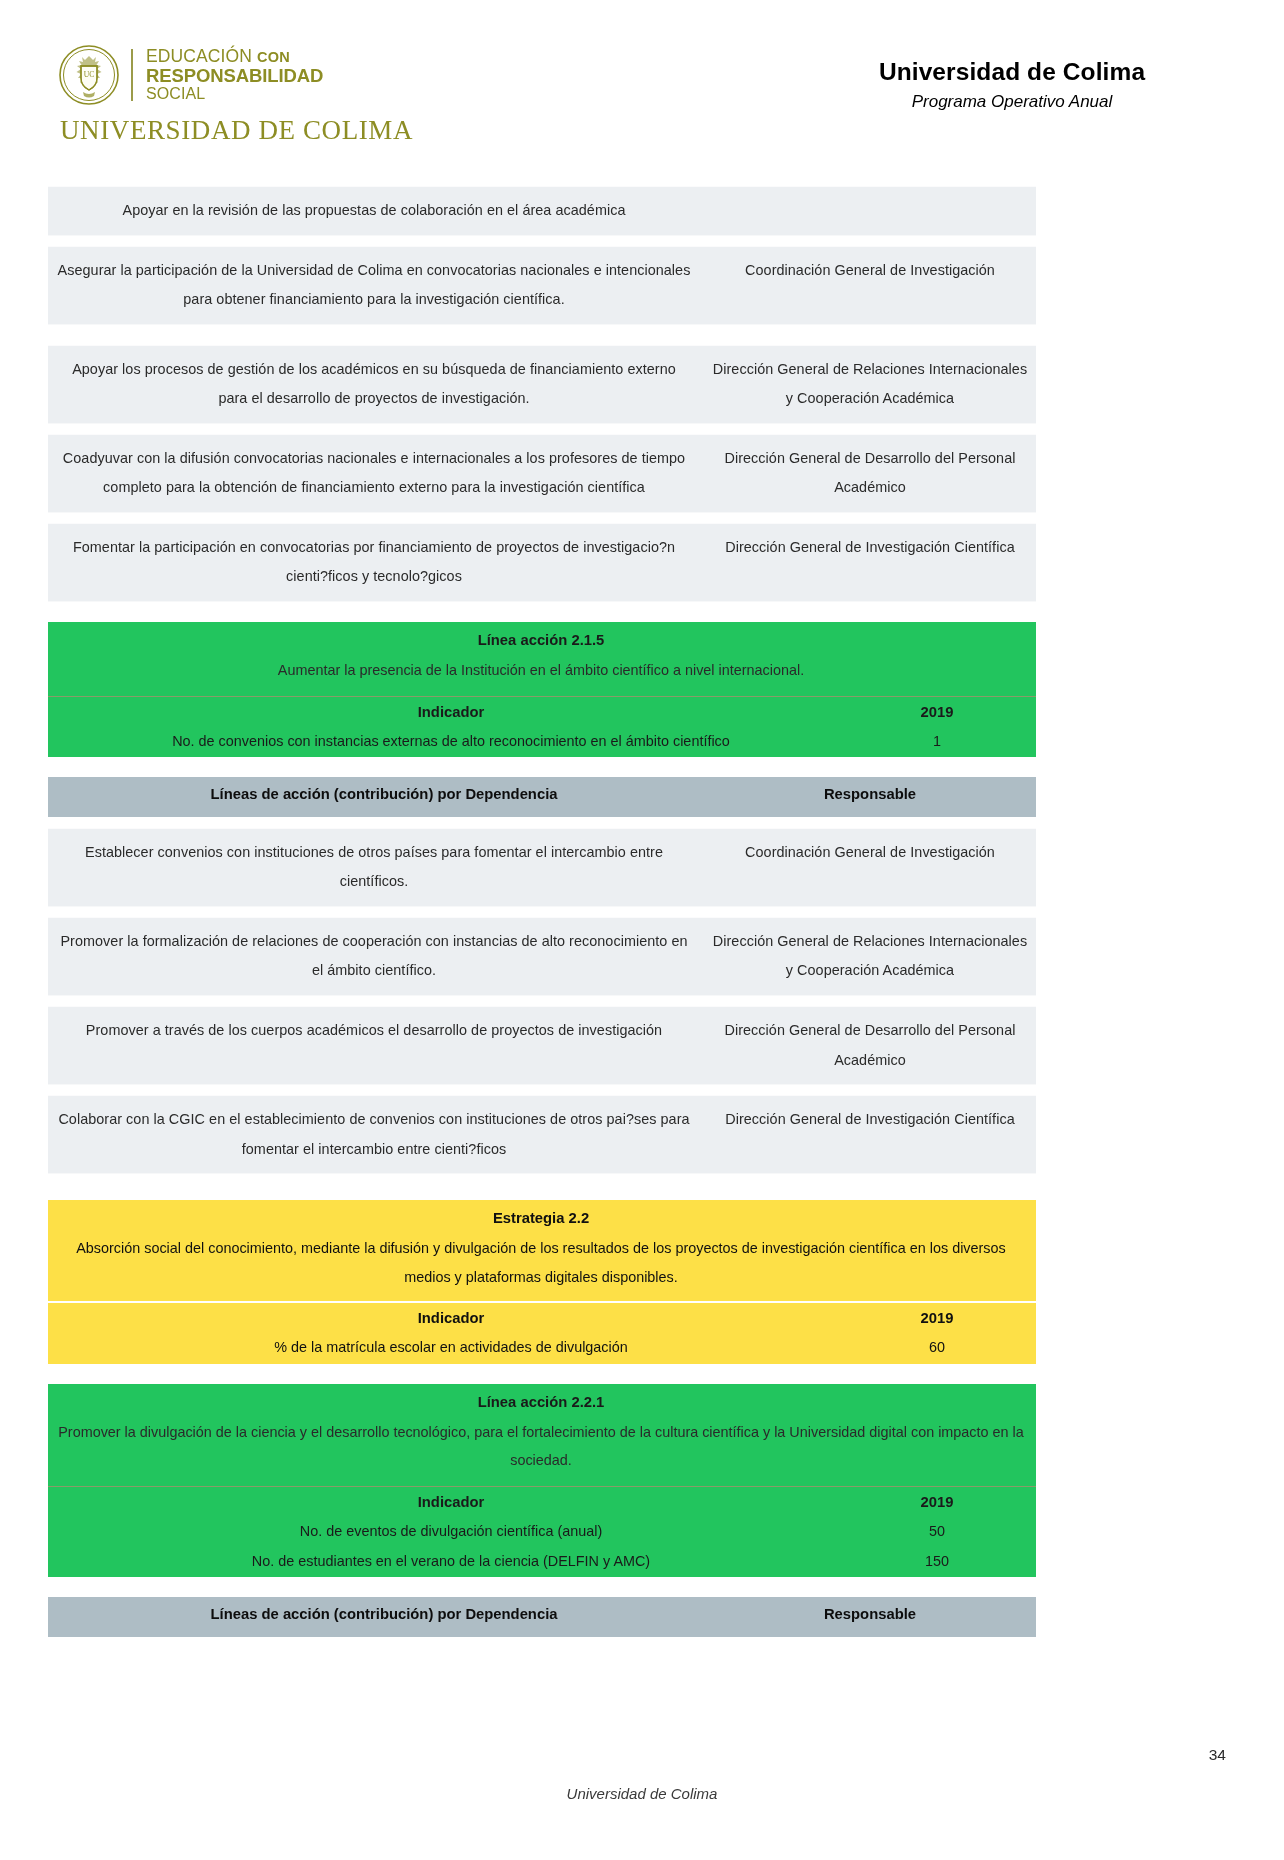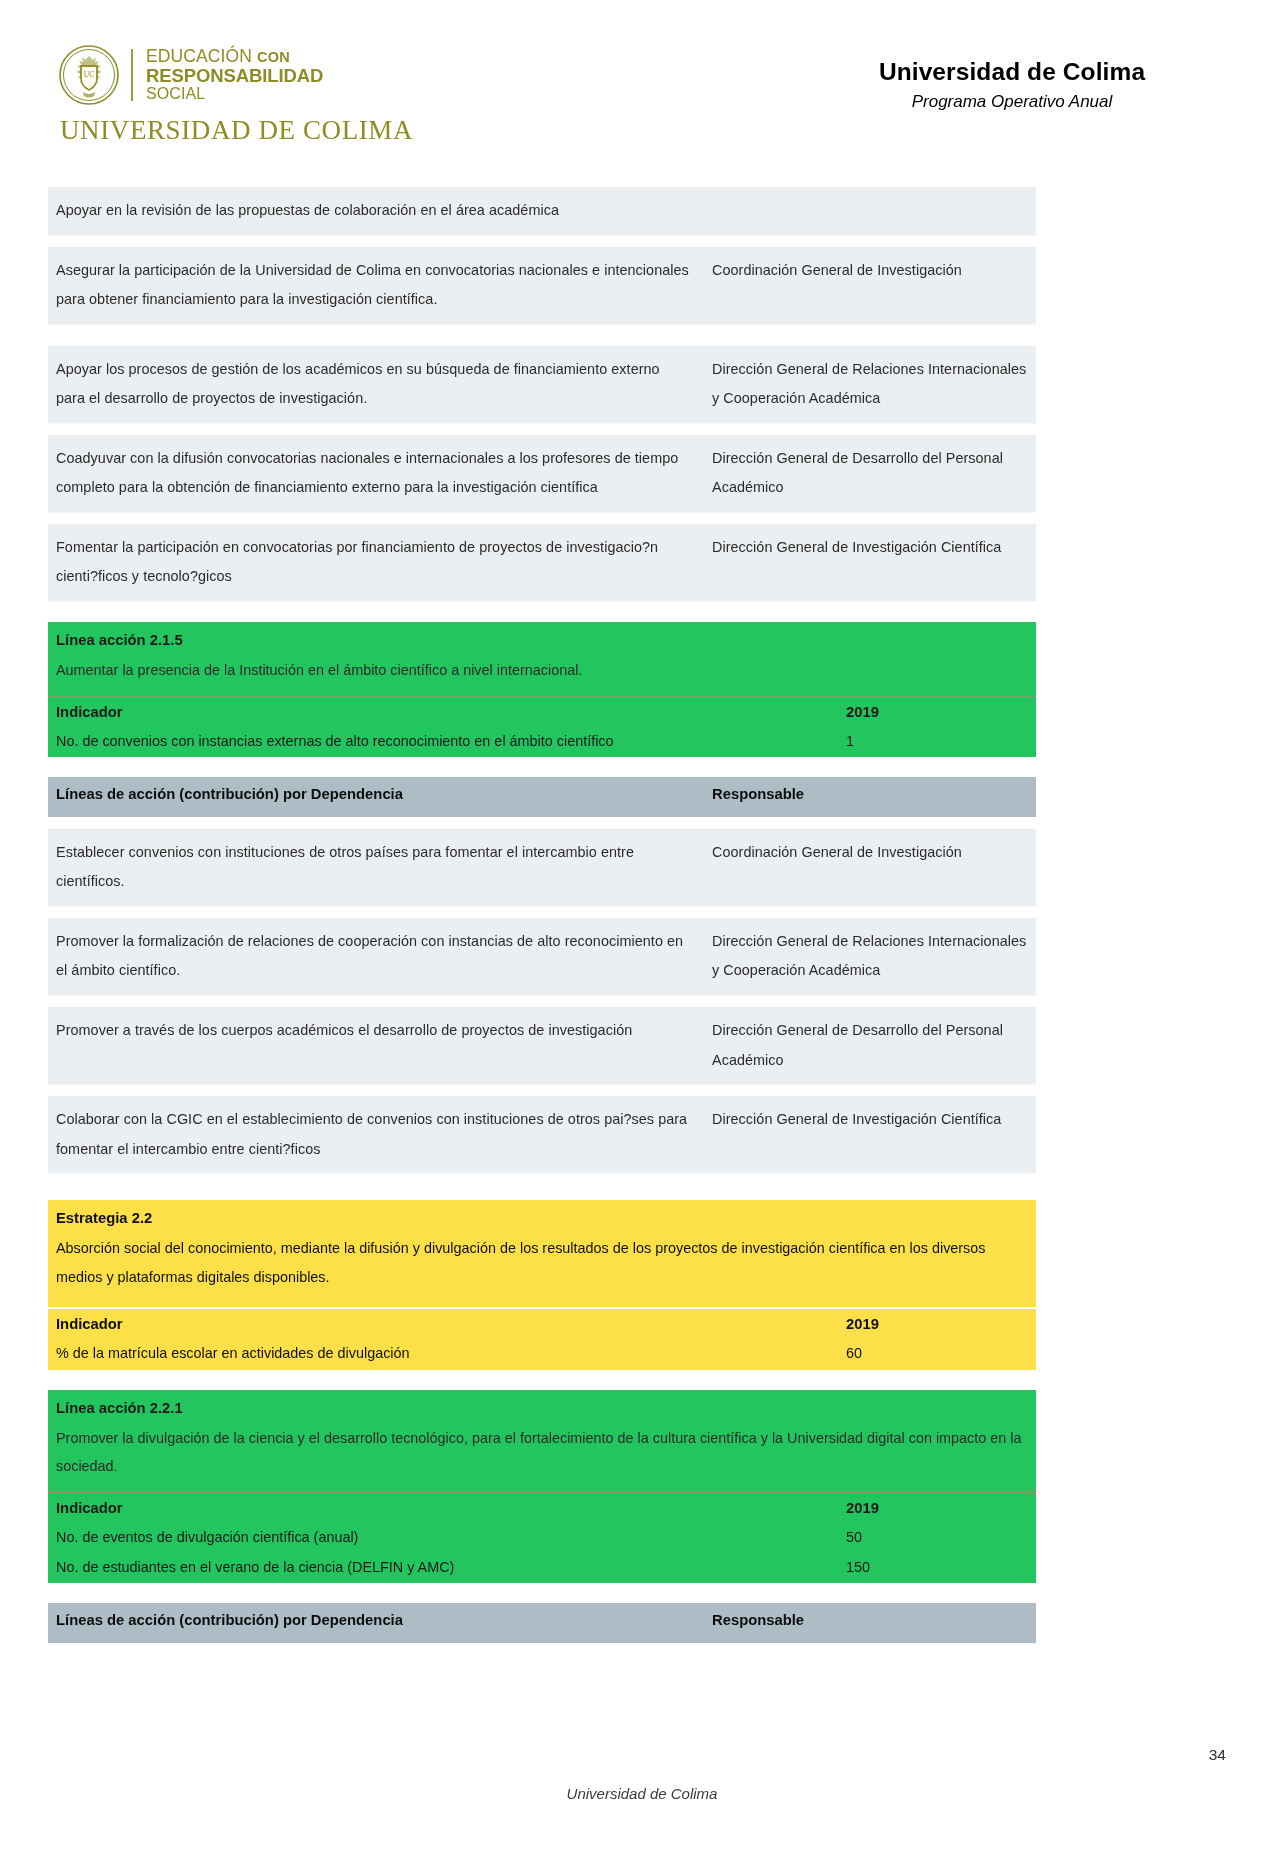--- a/index.html
+++ b/index.html
@@ -84,20 +84,21 @@
     font-style: italic;
     color: #000;
   }
 
   
   .doc-body {
     position: absolute;
     left: 48px;
     top: 186px;
     width: 988px;
+    text-align: center;
   }
 
   .row {
     display: flex;
     width: 100%;
     align-items: flex-start;
   }
   .col-a {
     width: 656px;
     flex: 0 0 656px;
@@ -167,21 +168,21 @@
   .band-teal {
     background: #fde047;
   }
   .teal-head {
     padding: 10px 10px 4px 8px;
     font-size: 14.8px;
     font-weight: 700;
     color: #101010;
   }
   .teal-desc {
-    padding: 4px 10px 16px 8px;
+    padding: 4px 10px 10px 8px;
     font-size: 14.4px;
     line-height: 1.98;
     color: #101010;
   }
   .ind-head-teal {
     display: flex;
     border-top: 2.5px solid #ffffff;
     padding: 7px 8px 7px 8px;
     font-size: 14.8px;
     font-weight: 700;

